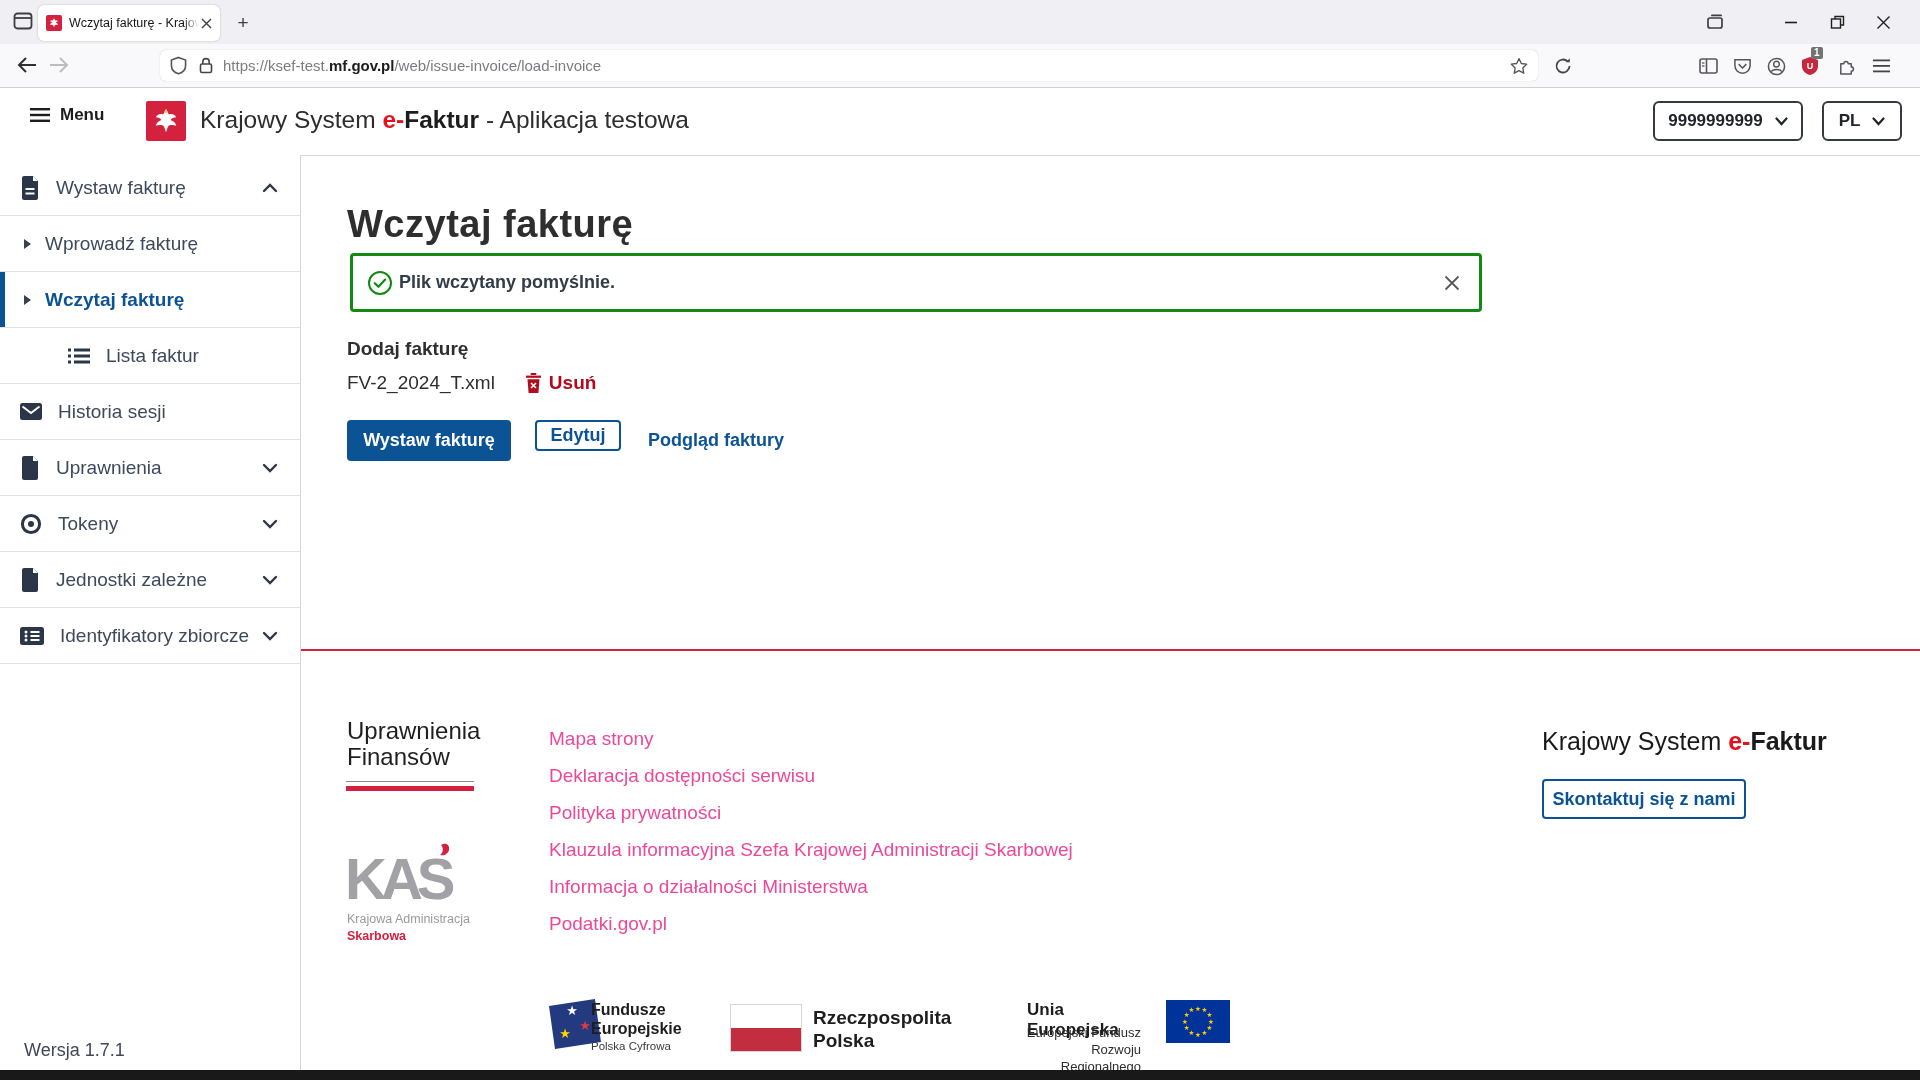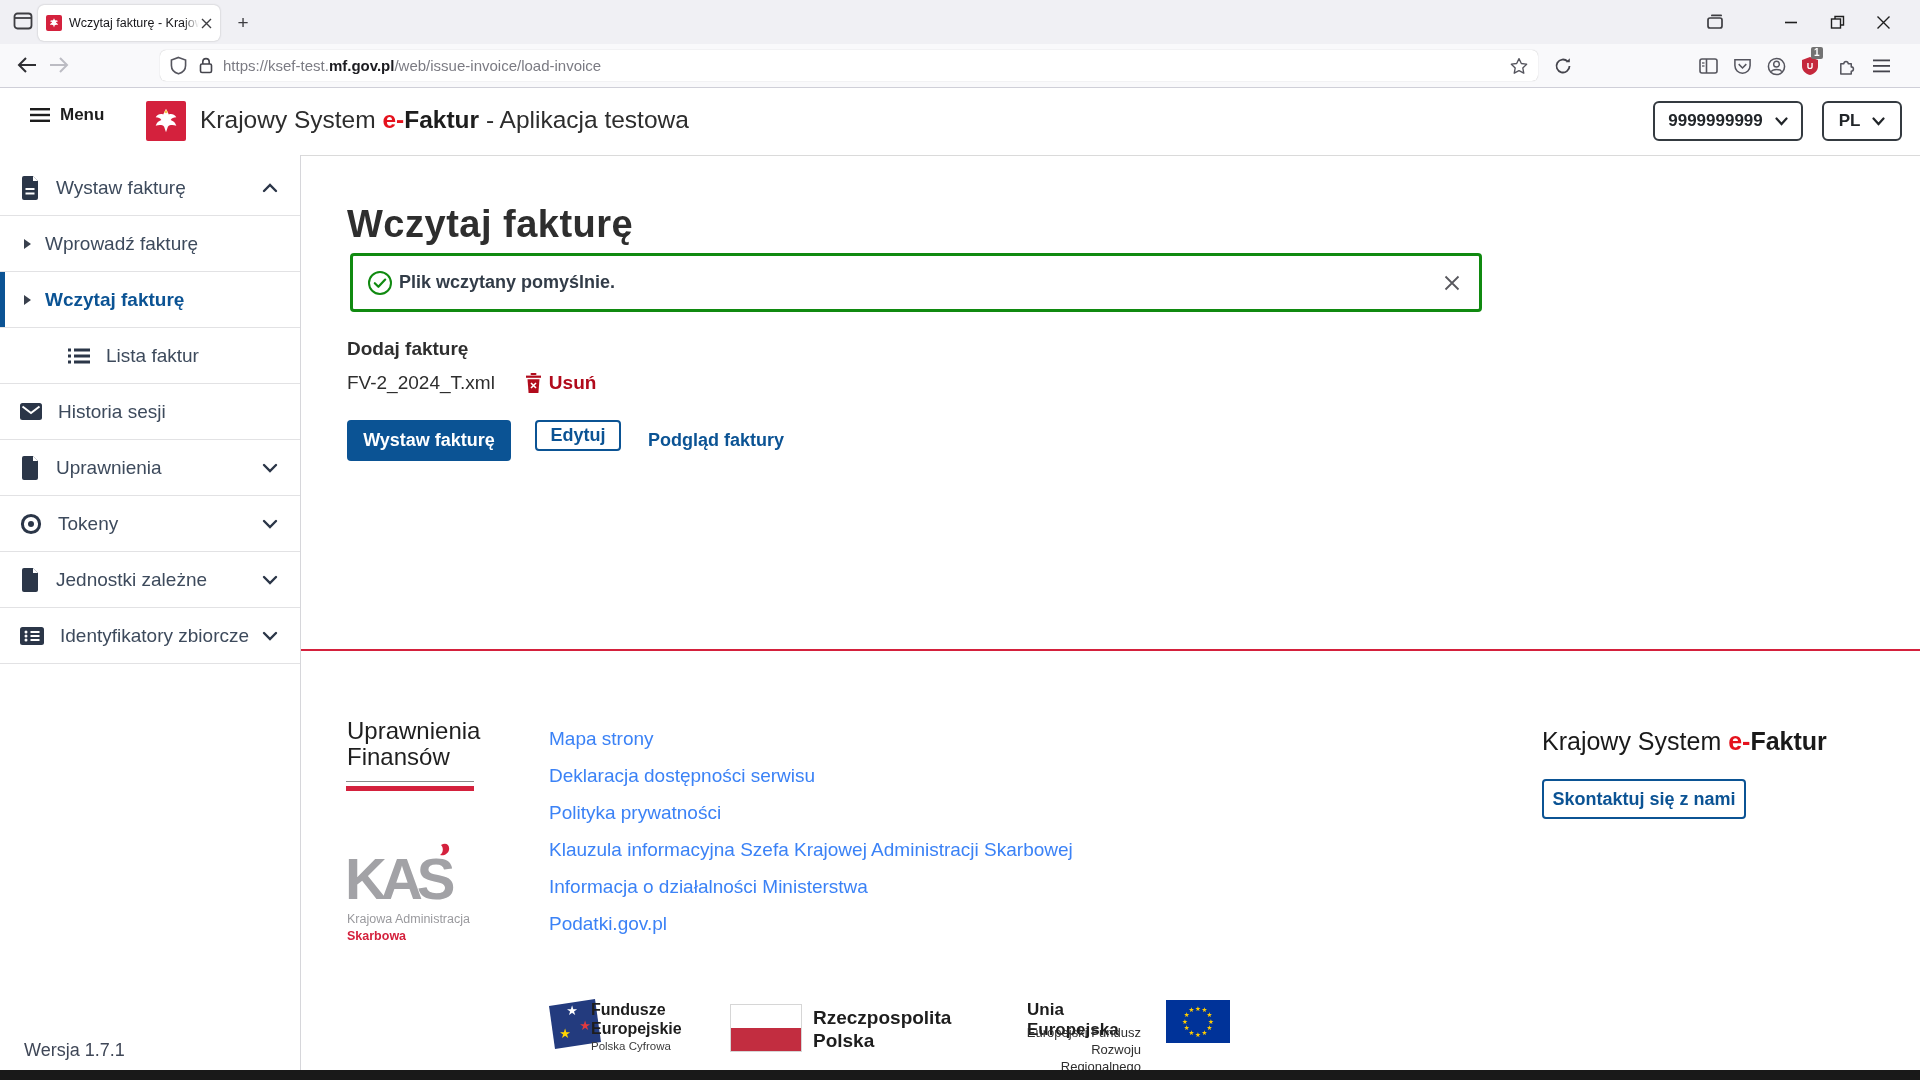--- a/index.html
+++ b/index.html
@@ -71,21 +71,21 @@
   .btn-link{position:absolute;left:648px;top:430px;font-size:18px;font-weight:bold;color:#0b5394;}
   .red-divider{position:absolute;left:301px;top:649px;width:1619px;height:2px;background:#d4213d;}
 
   
   .ministry{position:absolute;left:347px;top:718px;font-size:24px;color:#1f1f1f;line-height:26px;}
   .ministry-rule{position:absolute;left:346px;top:781px;width:128px;}
   .ministry-rule .g{height:1px;background:#8a8a8a;margin-bottom:4px;}
   .ministry-rule .r{height:5px;background:#d4213d;}
   .kas-caption1{position:absolute;left:347px;top:912px;font-size:12.5px;color:#9a9a9e;}
   .kas-caption2{position:absolute;left:347px;top:929px;font-size:12.5px;color:#d4213d;font-weight:bold;}
-  .flink{position:absolute;left:549px;font-size:19px;color:#3b82f6;white-space:nowrap;}
+  .flink{position:absolute;left:549px;font-size:19px;color:#ec4899;white-space:nowrap;}
   .brand{position:absolute;left:1542px;top:727px;font-size:25px;color:#1a1a1a;white-space:nowrap;}
   .brand .acc{color:#e5121d;font-weight:bold;}
   .brand .b{font-weight:bold;}
   .contact-btn{position:absolute;left:1542px;top:779px;width:204px;height:40px;border:2px solid #0b5394;border-radius:4px;
        background:#fff;color:#0b5394;font-size:18px;font-weight:bold;box-sizing:border-box;
        display:flex;align-items:center;justify-content:center;}
   .fe-text1{position:absolute;left:591px;top:1000px;font-size:16px;font-weight:bold;color:#1d1d1d;line-height:19px;}
   .fe-text2{position:absolute;left:591px;top:1040px;font-size:11.5px;color:#3c3c3c;}
   .rp-flag{position:absolute;left:730px;top:1004px;width:72px;height:48px;border:1px solid #d6d6d6;box-sizing:border-box;}
   .rp-flag .w{height:50%;background:#fff;}

